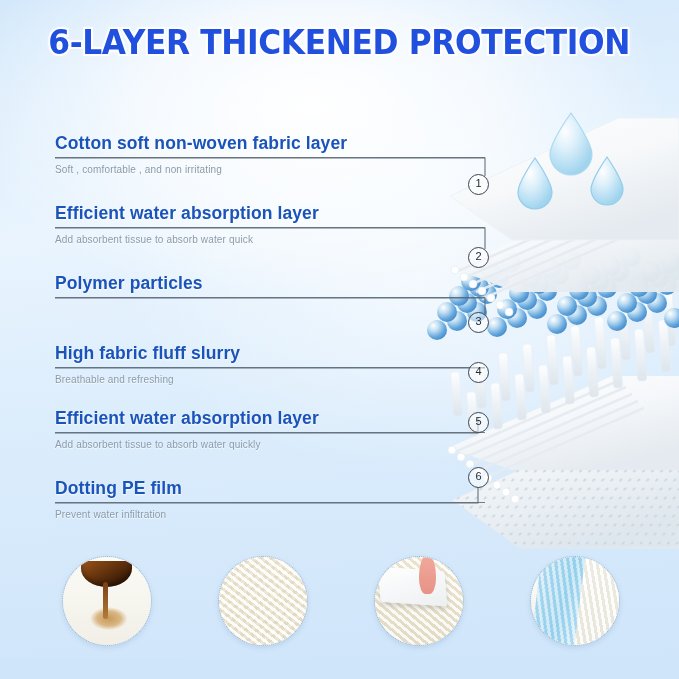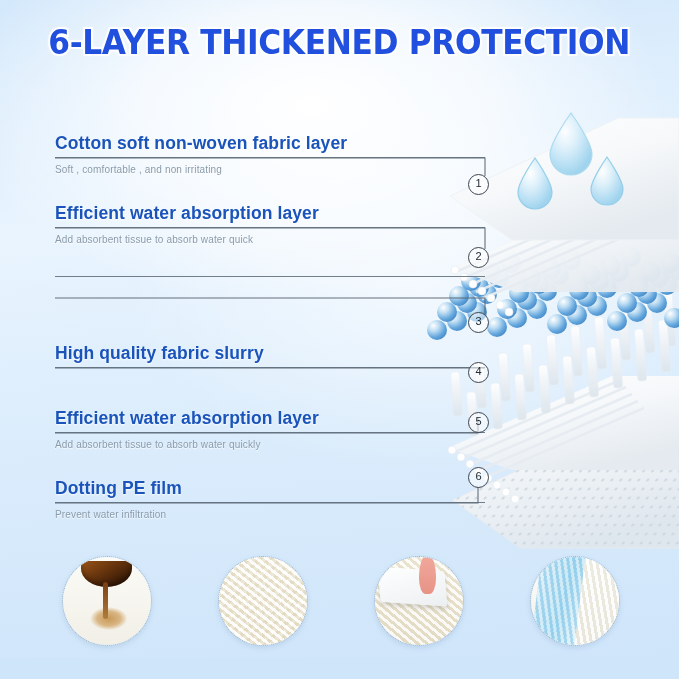--- a/index.html
+++ b/index.html
@@ -384,26 +384,28 @@
       <p>Soft , comfortable , and non irritating</p>
     </div>
 
     <div class="lbl" style="top:203px">
       <h3>Efficient water absorption layer</h3>
       <div class="rule"></div>
       <p>Add absorbent tissue to absorb water quick</p>
     </div>
 
     <div class="lbl" style="top:273px">
+      <h3>Polymer particles</h3>
       <div class="rule"></div>
     </div>
 
     <div class="lbl" style="top:343px">
-      <h3>High quality fabric slurry</h3>
-      <div class="rule"></div>
+      <h3>High fabric fluff slurry</h3>
+      <div class="rule"></div>
+      <p>Breathable and refreshing</p>
     </div>
 
     <div class="lbl" style="top:408px">
       <h3>Efficient water absorption layer</h3>
       <div class="rule"></div>
       <p>Add absorbent tissue to absorb water quickly</p>
     </div>
 
     <div class="lbl" style="top:478px">
       <h3>Dotting PE film</h3>

